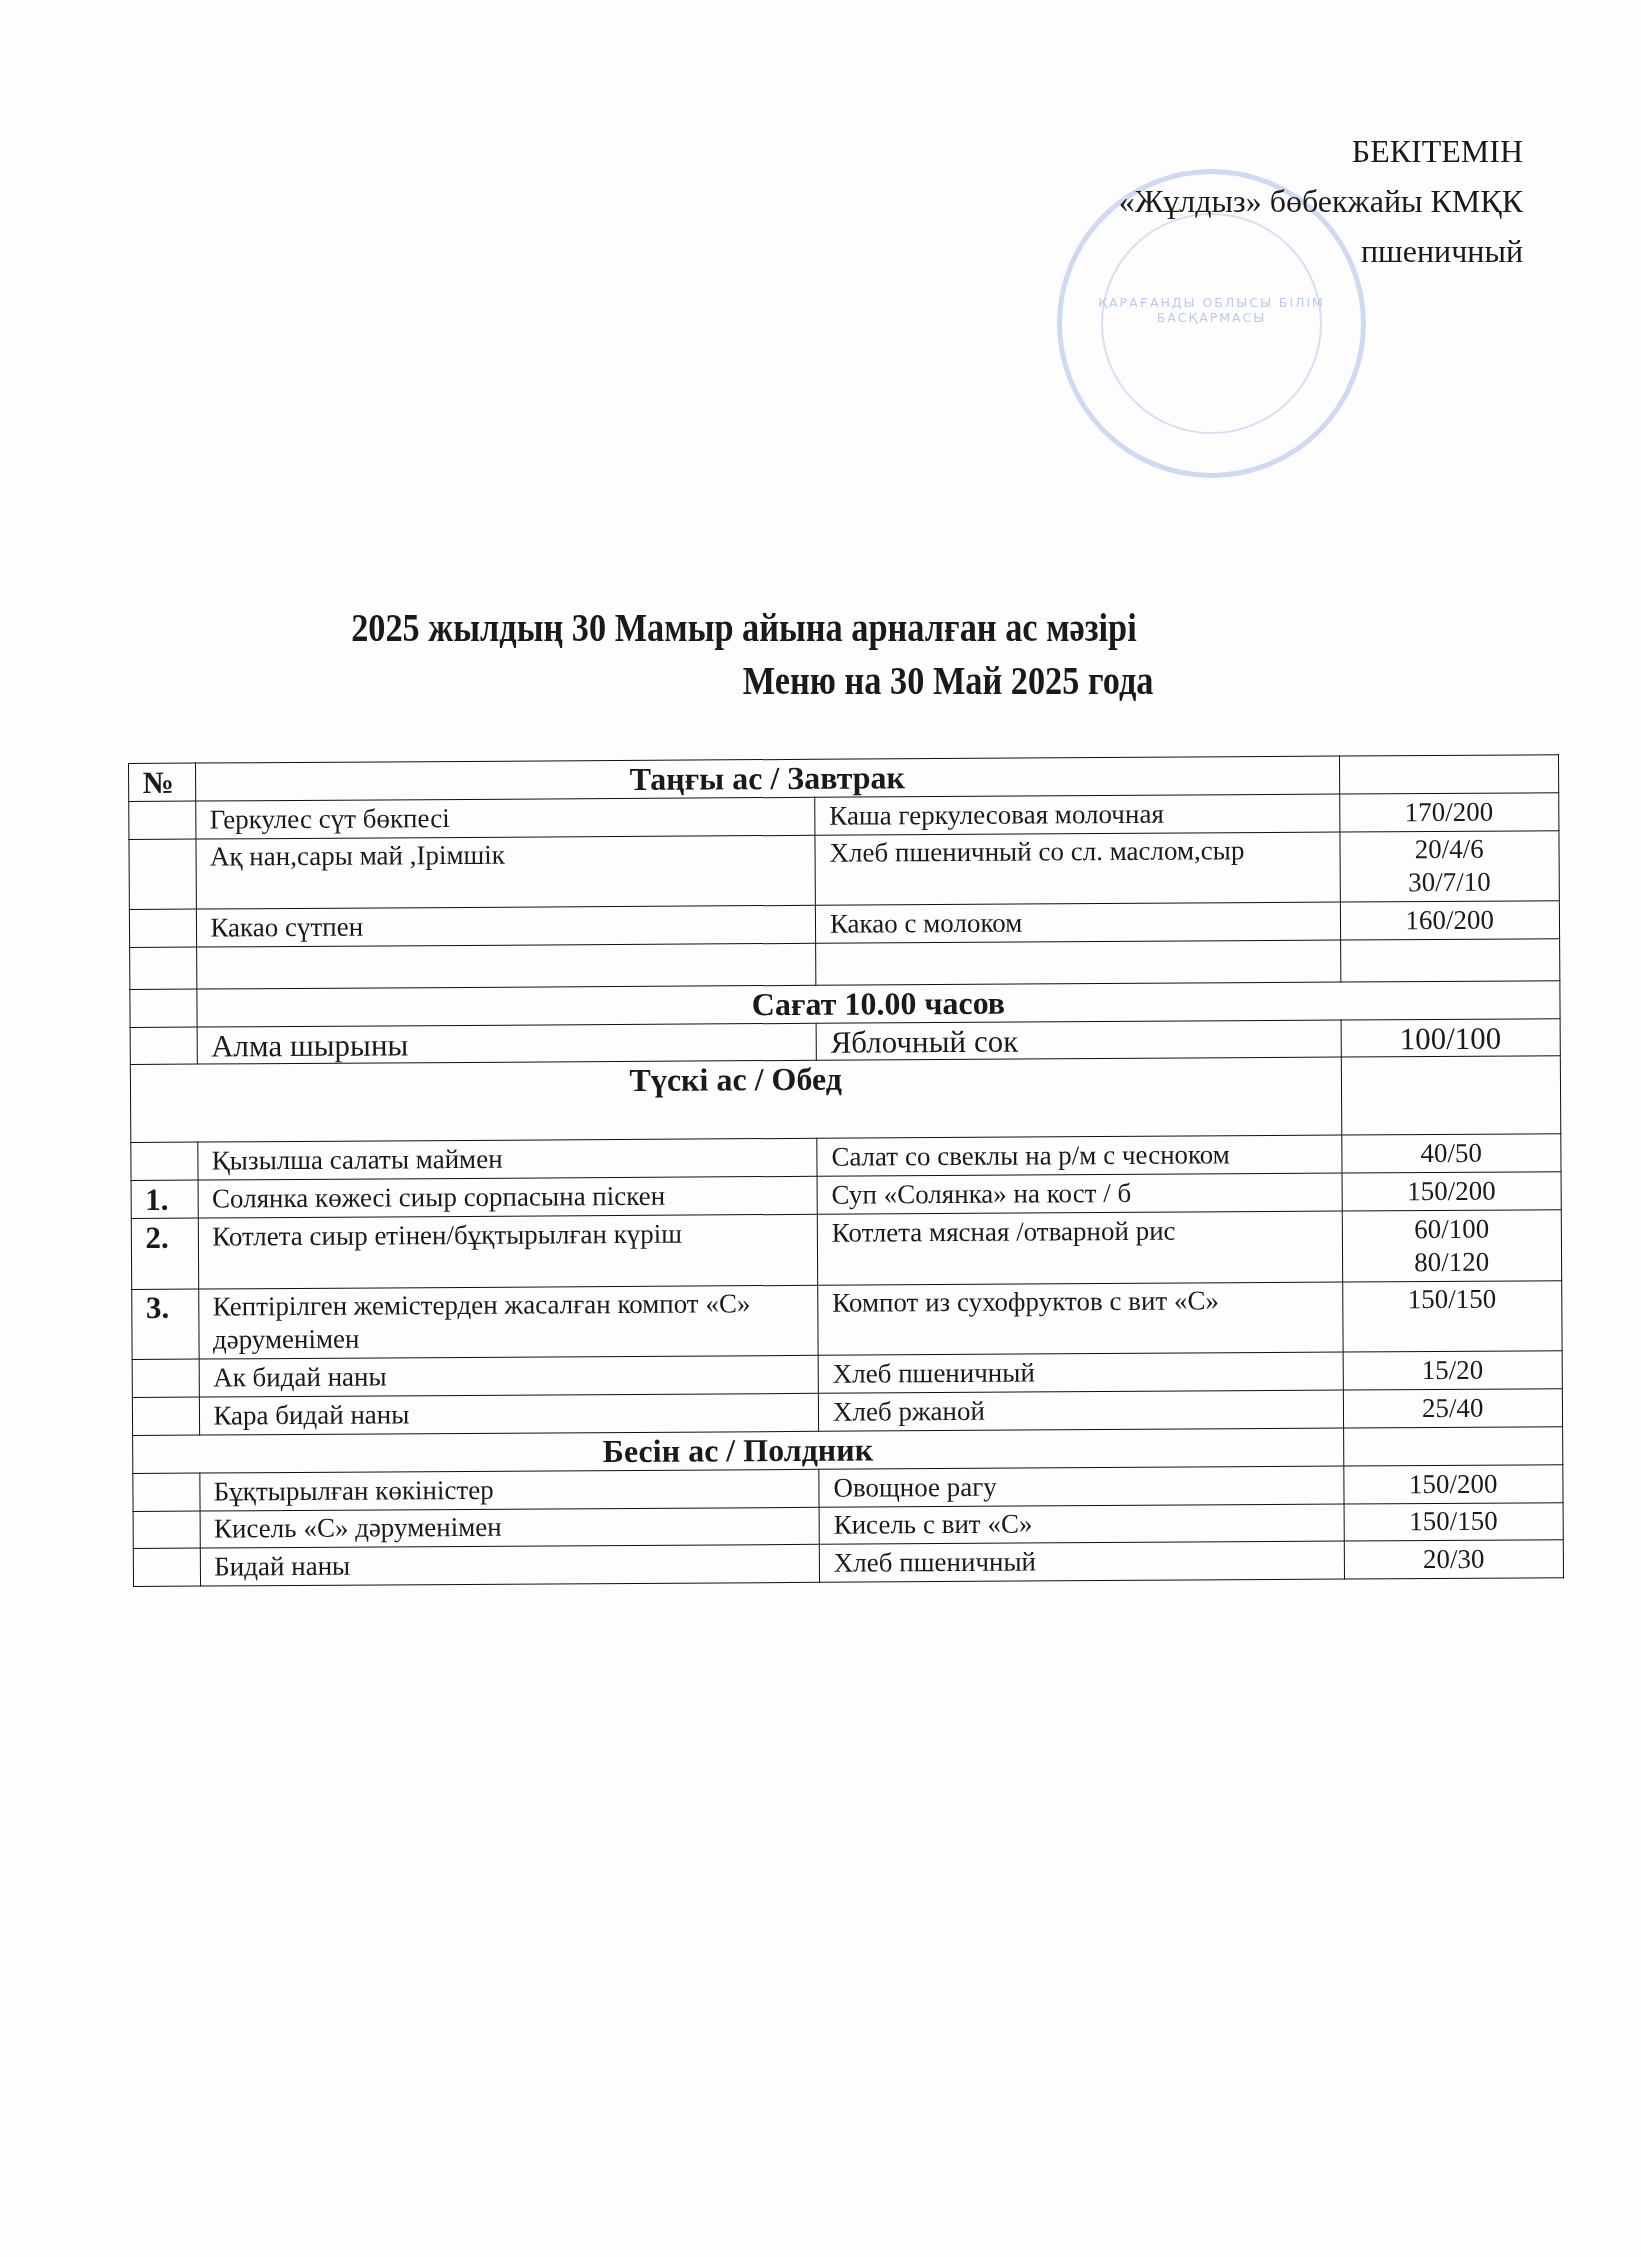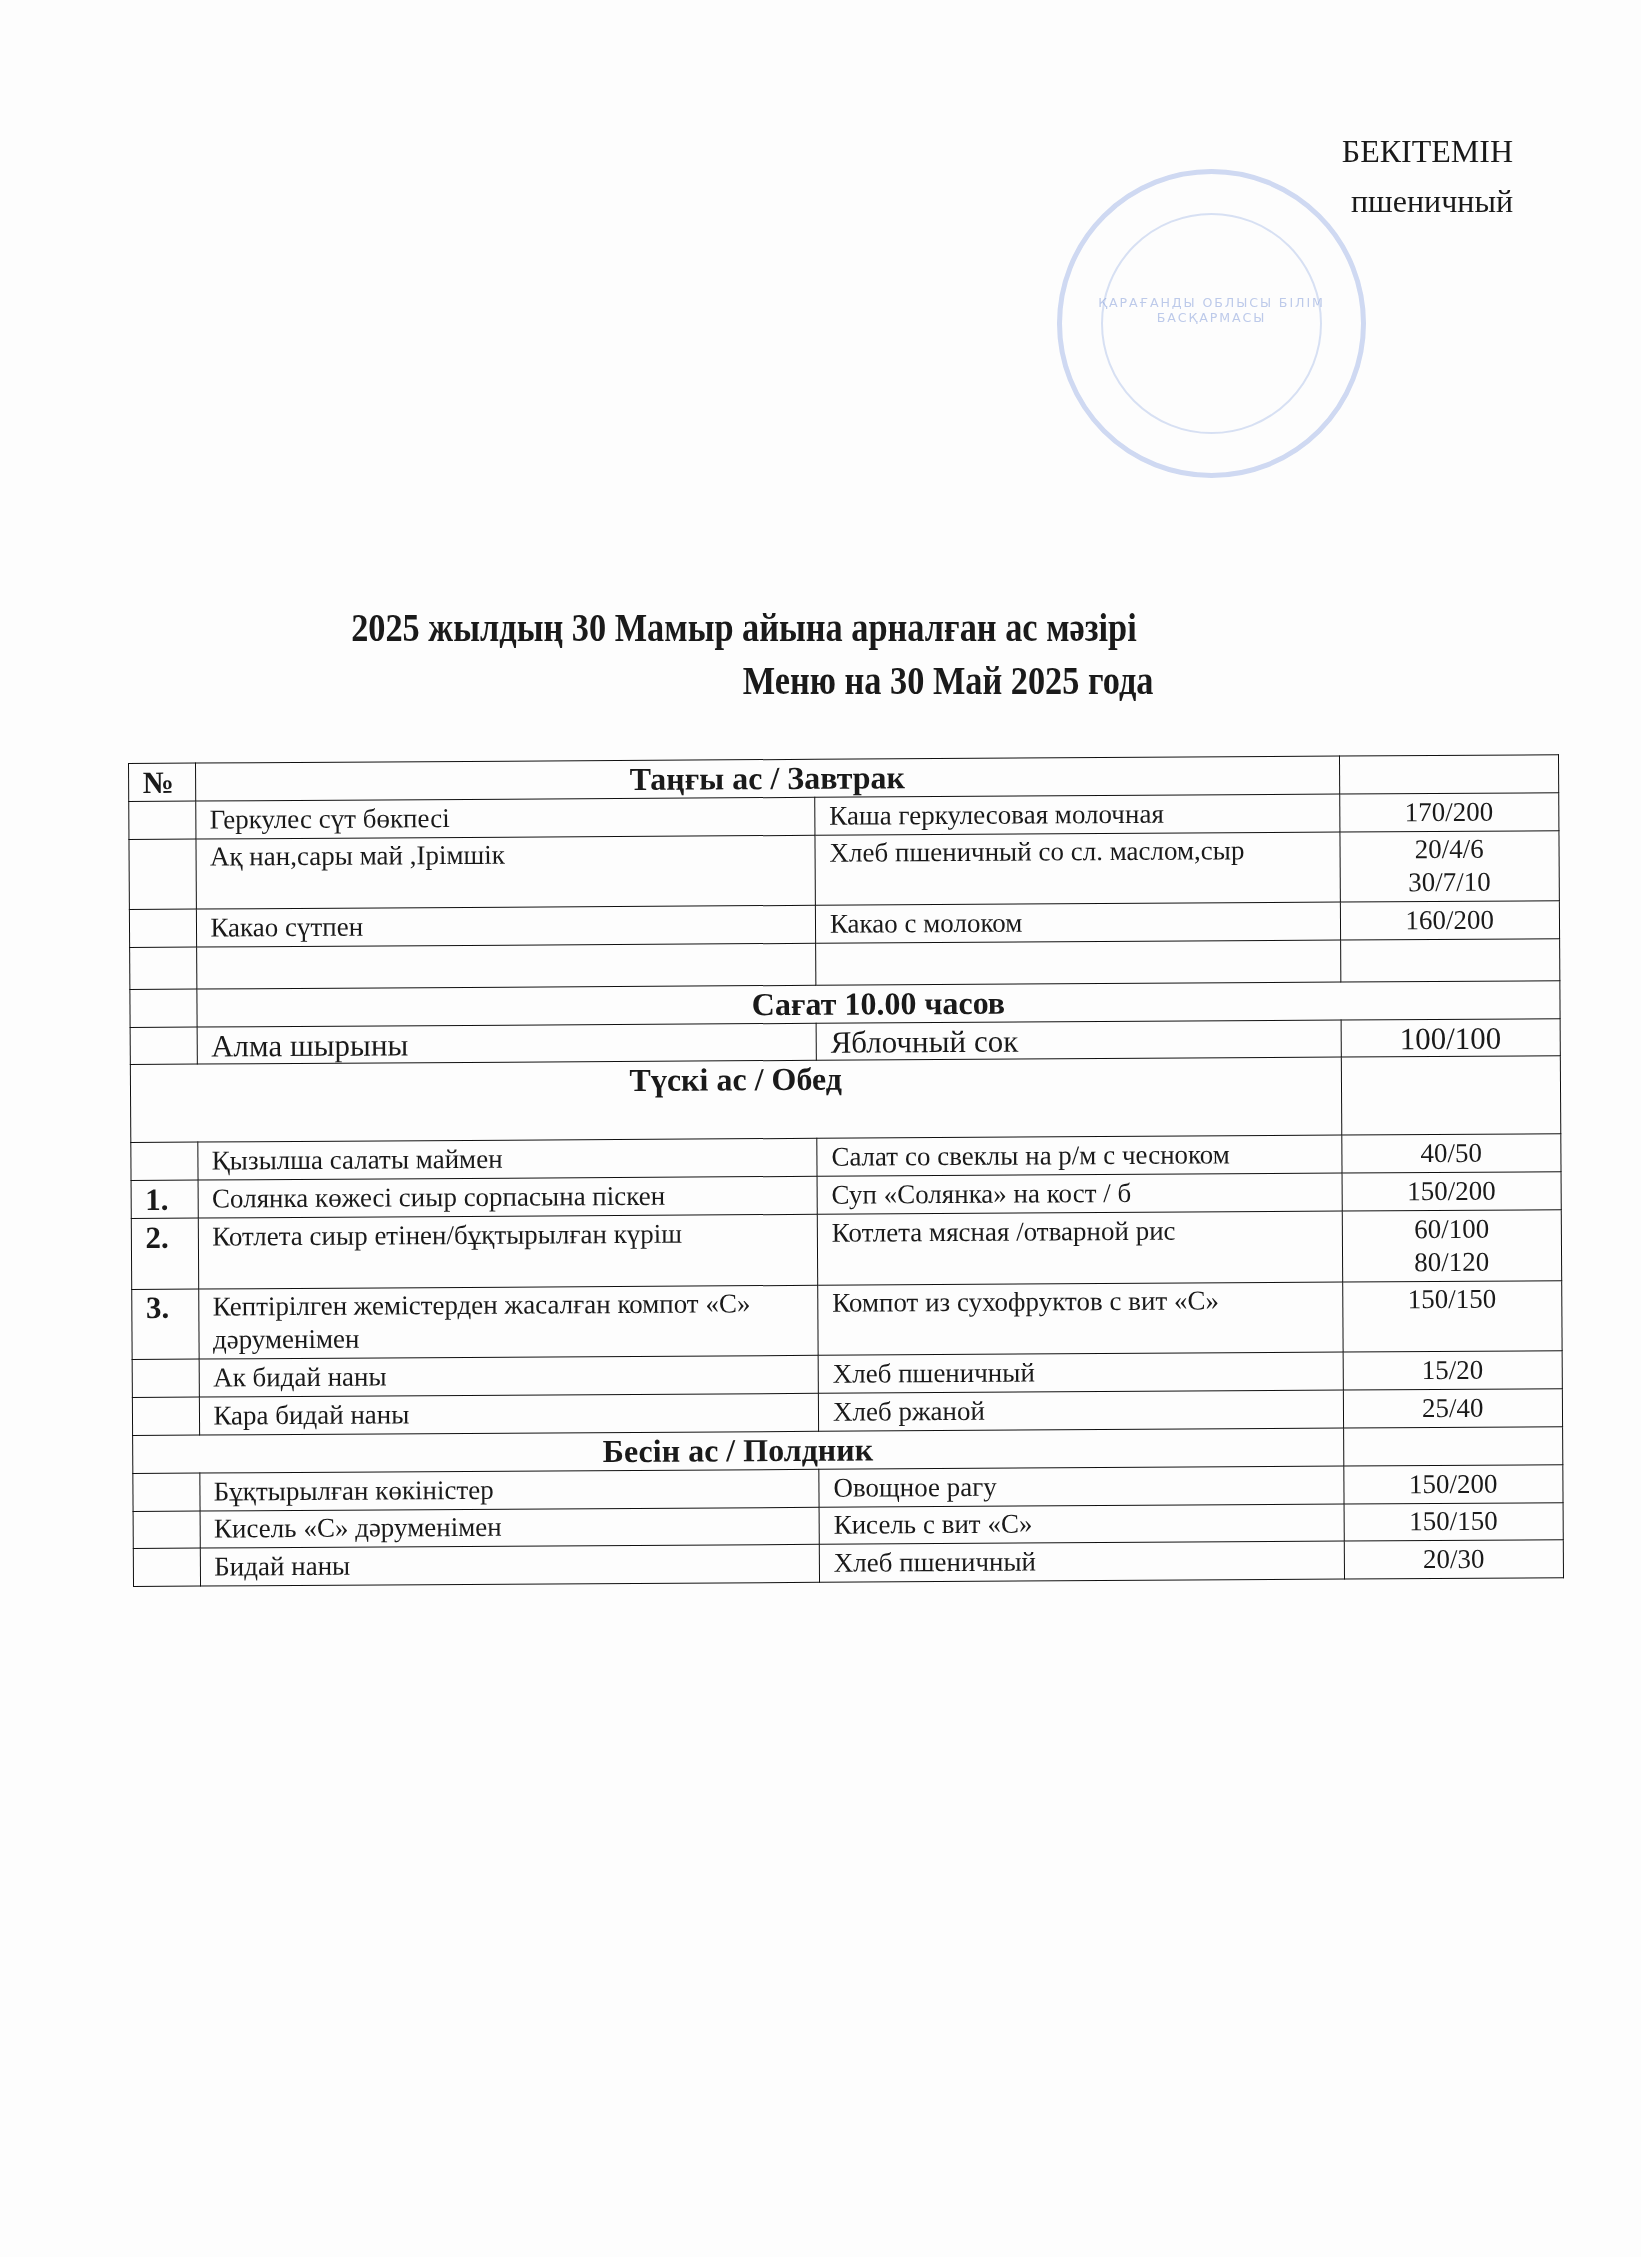--- a/index.html
+++ b/index.html
@@ -1,20 +1,20 @@
 <!DOCTYPE html>
 <html><head>
   <meta charset="utf-8">
   <style>
     html, body { margin: 0; padding: 0; }
     body {
       width: 1641px; height: 2257px; background: #fdfdfd; position: relative; overflow: hidden;
       font-family: "Liberation Serif", "DejaVu Serif", serif; color: #1a1a1a;
     }
-    .approval { position: absolute; right: 128px; top: 126px; text-align: right; font-size: 32px; line-height: 50px; }
+    .approval { position: absolute; right: 118px; top: 126px; text-align: right; font-size: 32px; line-height: 50px; }
     .approval .sig-row { display: flex; align-items: flex-end; justify-content: flex-end; margin-top: 23px; }
     .sig-line { width: 203px; border-bottom: 1.9px solid #222; height: 58px; position: relative; margin-right: 7.7px; }
     .sig-line svg { position: absolute; left: 19.3px; bottom: -19.3px; }
     .stamp { position: absolute; left: 1057px; top: 169px; width: 309px; height: 309px; border-radius: 50%;
       border: 5.8px solid rgba(120,150,220,0.35); box-sizing: border-box; }
     .stamp::after { content: ""; position: absolute; left: 39px; top: 39px; right: 39px; bottom: 39px; border-radius: 50%;
       border: 2.9px solid rgba(120,150,220,0.28); }
     .stamp-text { position: absolute; left: 24px; top: 121px; width: 251px; text-align: center; font-size: 12.6px;
       color: rgba(110,140,210,0.45); font-family: "DejaVu Sans", sans-serif; letter-spacing: 1.9px; }
     .title { position: absolute; left: 0; width: 1641px; top: 601px; text-align: center; font-weight: bold;
@@ -34,20 +34,21 @@
   </style>
 </head>
 <body>
 
 <div class="stamp">
   <div class="stamp-text">ҚАРАҒАНДЫ ОБЛЫСЫ БІЛІМ БАСҚАРМАСЫ</div>
 </div>
 
 <div class="approval">
   <div>БЕКІТЕМІН</div>
+  <div>«Жұлдыз» бөбекжайы КМҚК</div>
   <div>пшеничный</div>
 </div>
 
 <div class="title">
   <div class="t1">2025 жылдың 30 Мамыр   айына арналған ас мәзірі</div>
   <div class="t2">Меню на 30 Май  2025 года</div>
 </div>
 
 <table class="menu">
   <tbody id="menu-body">

